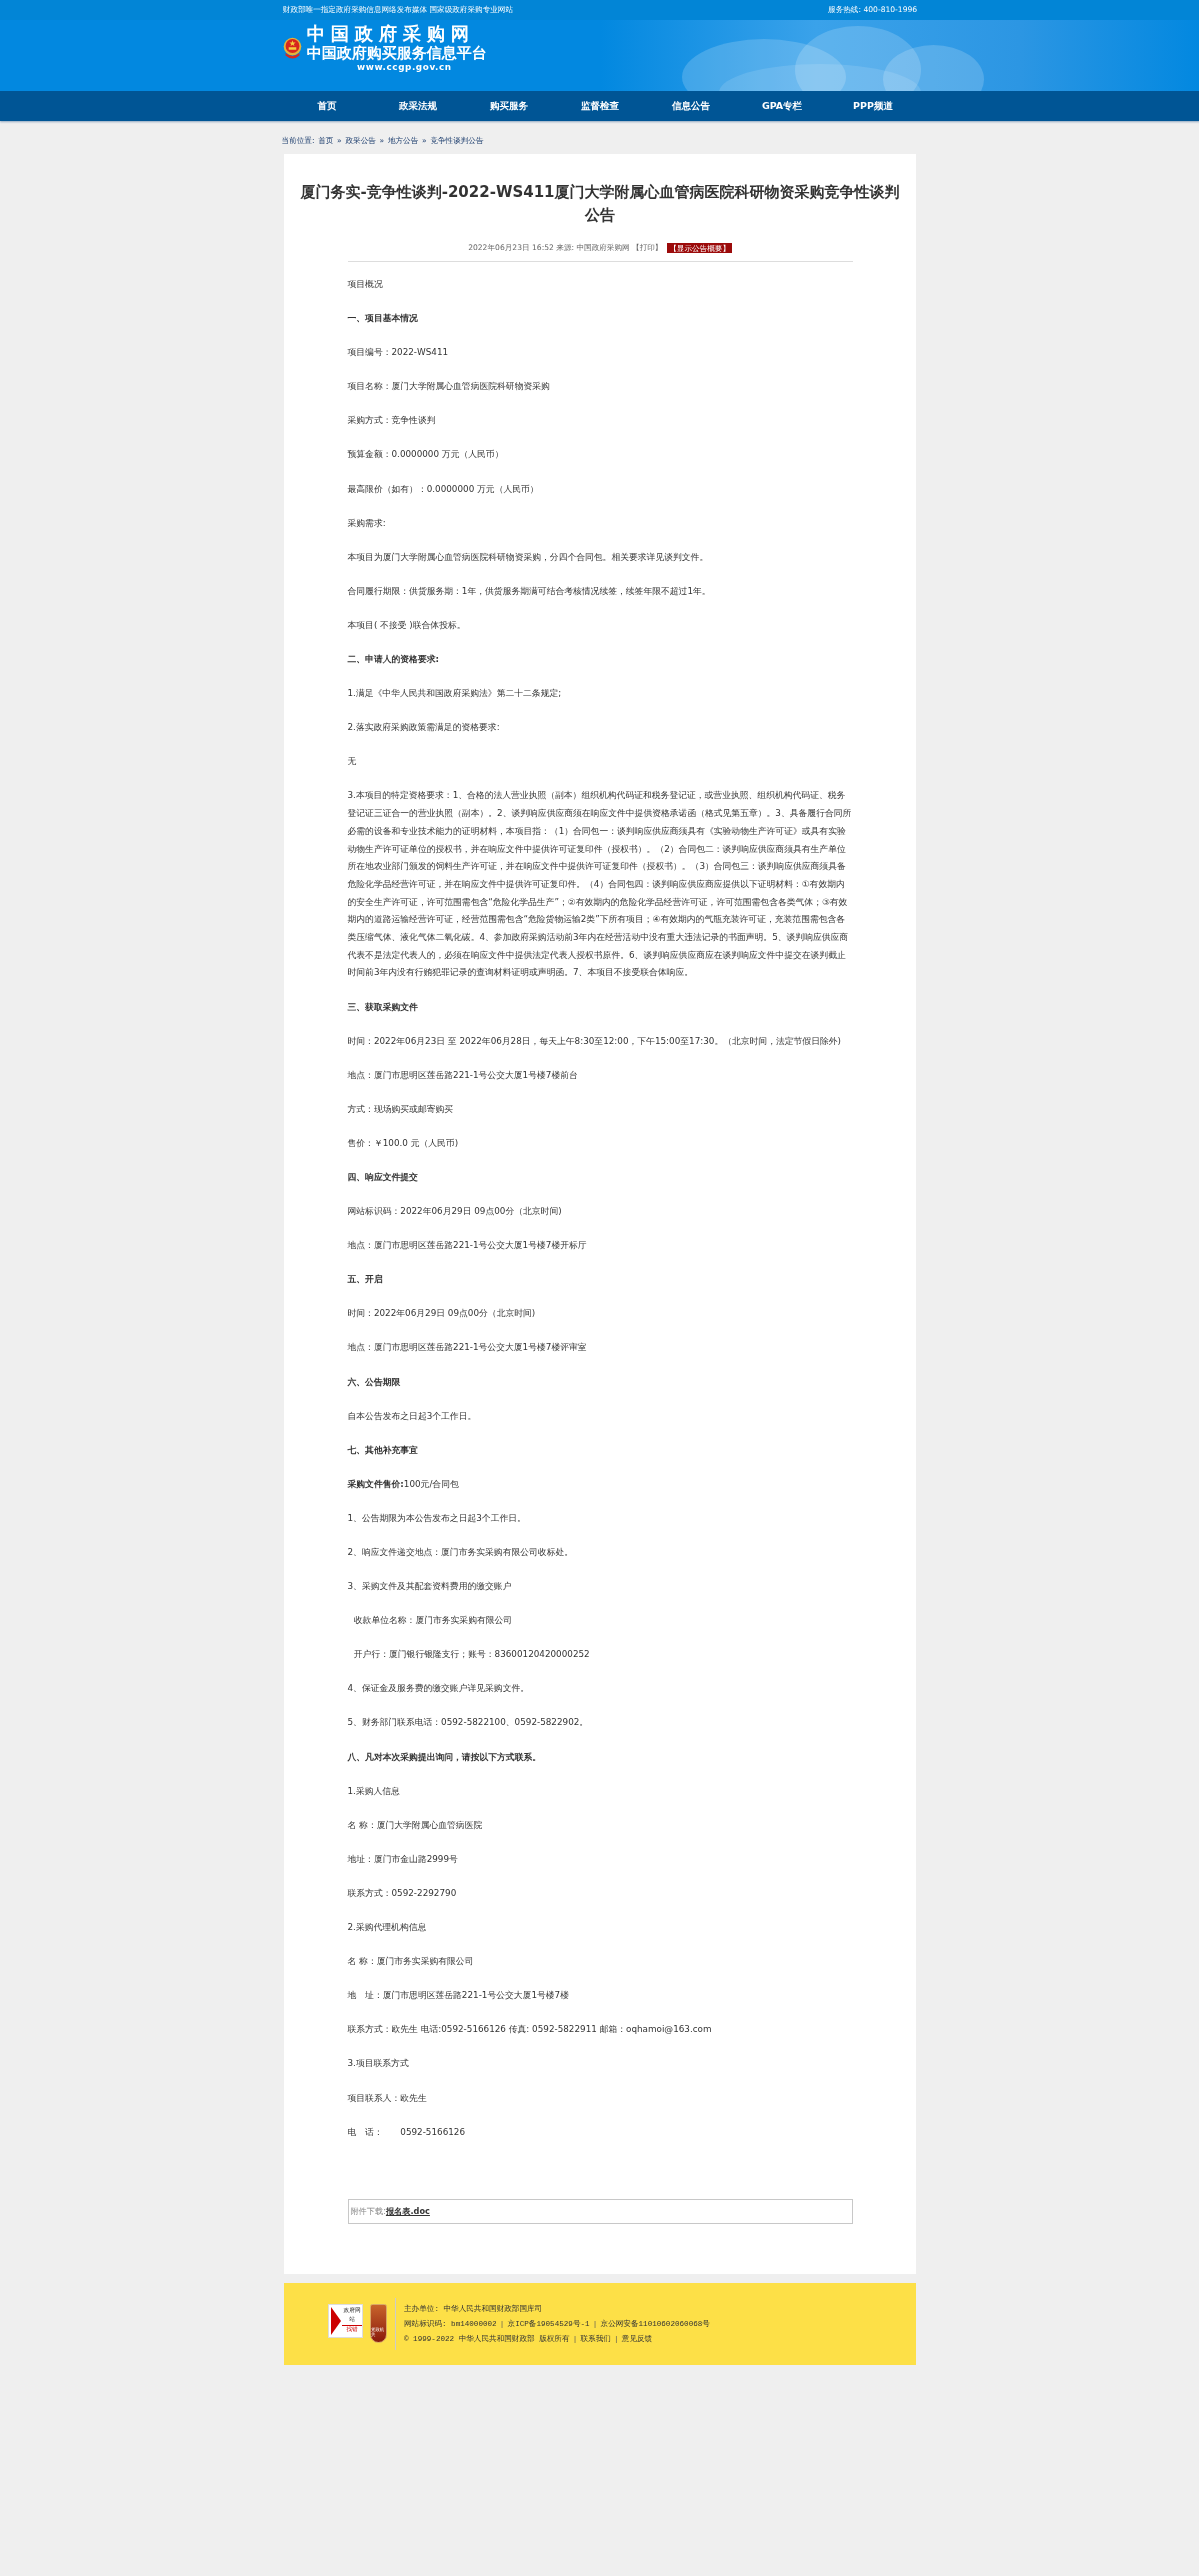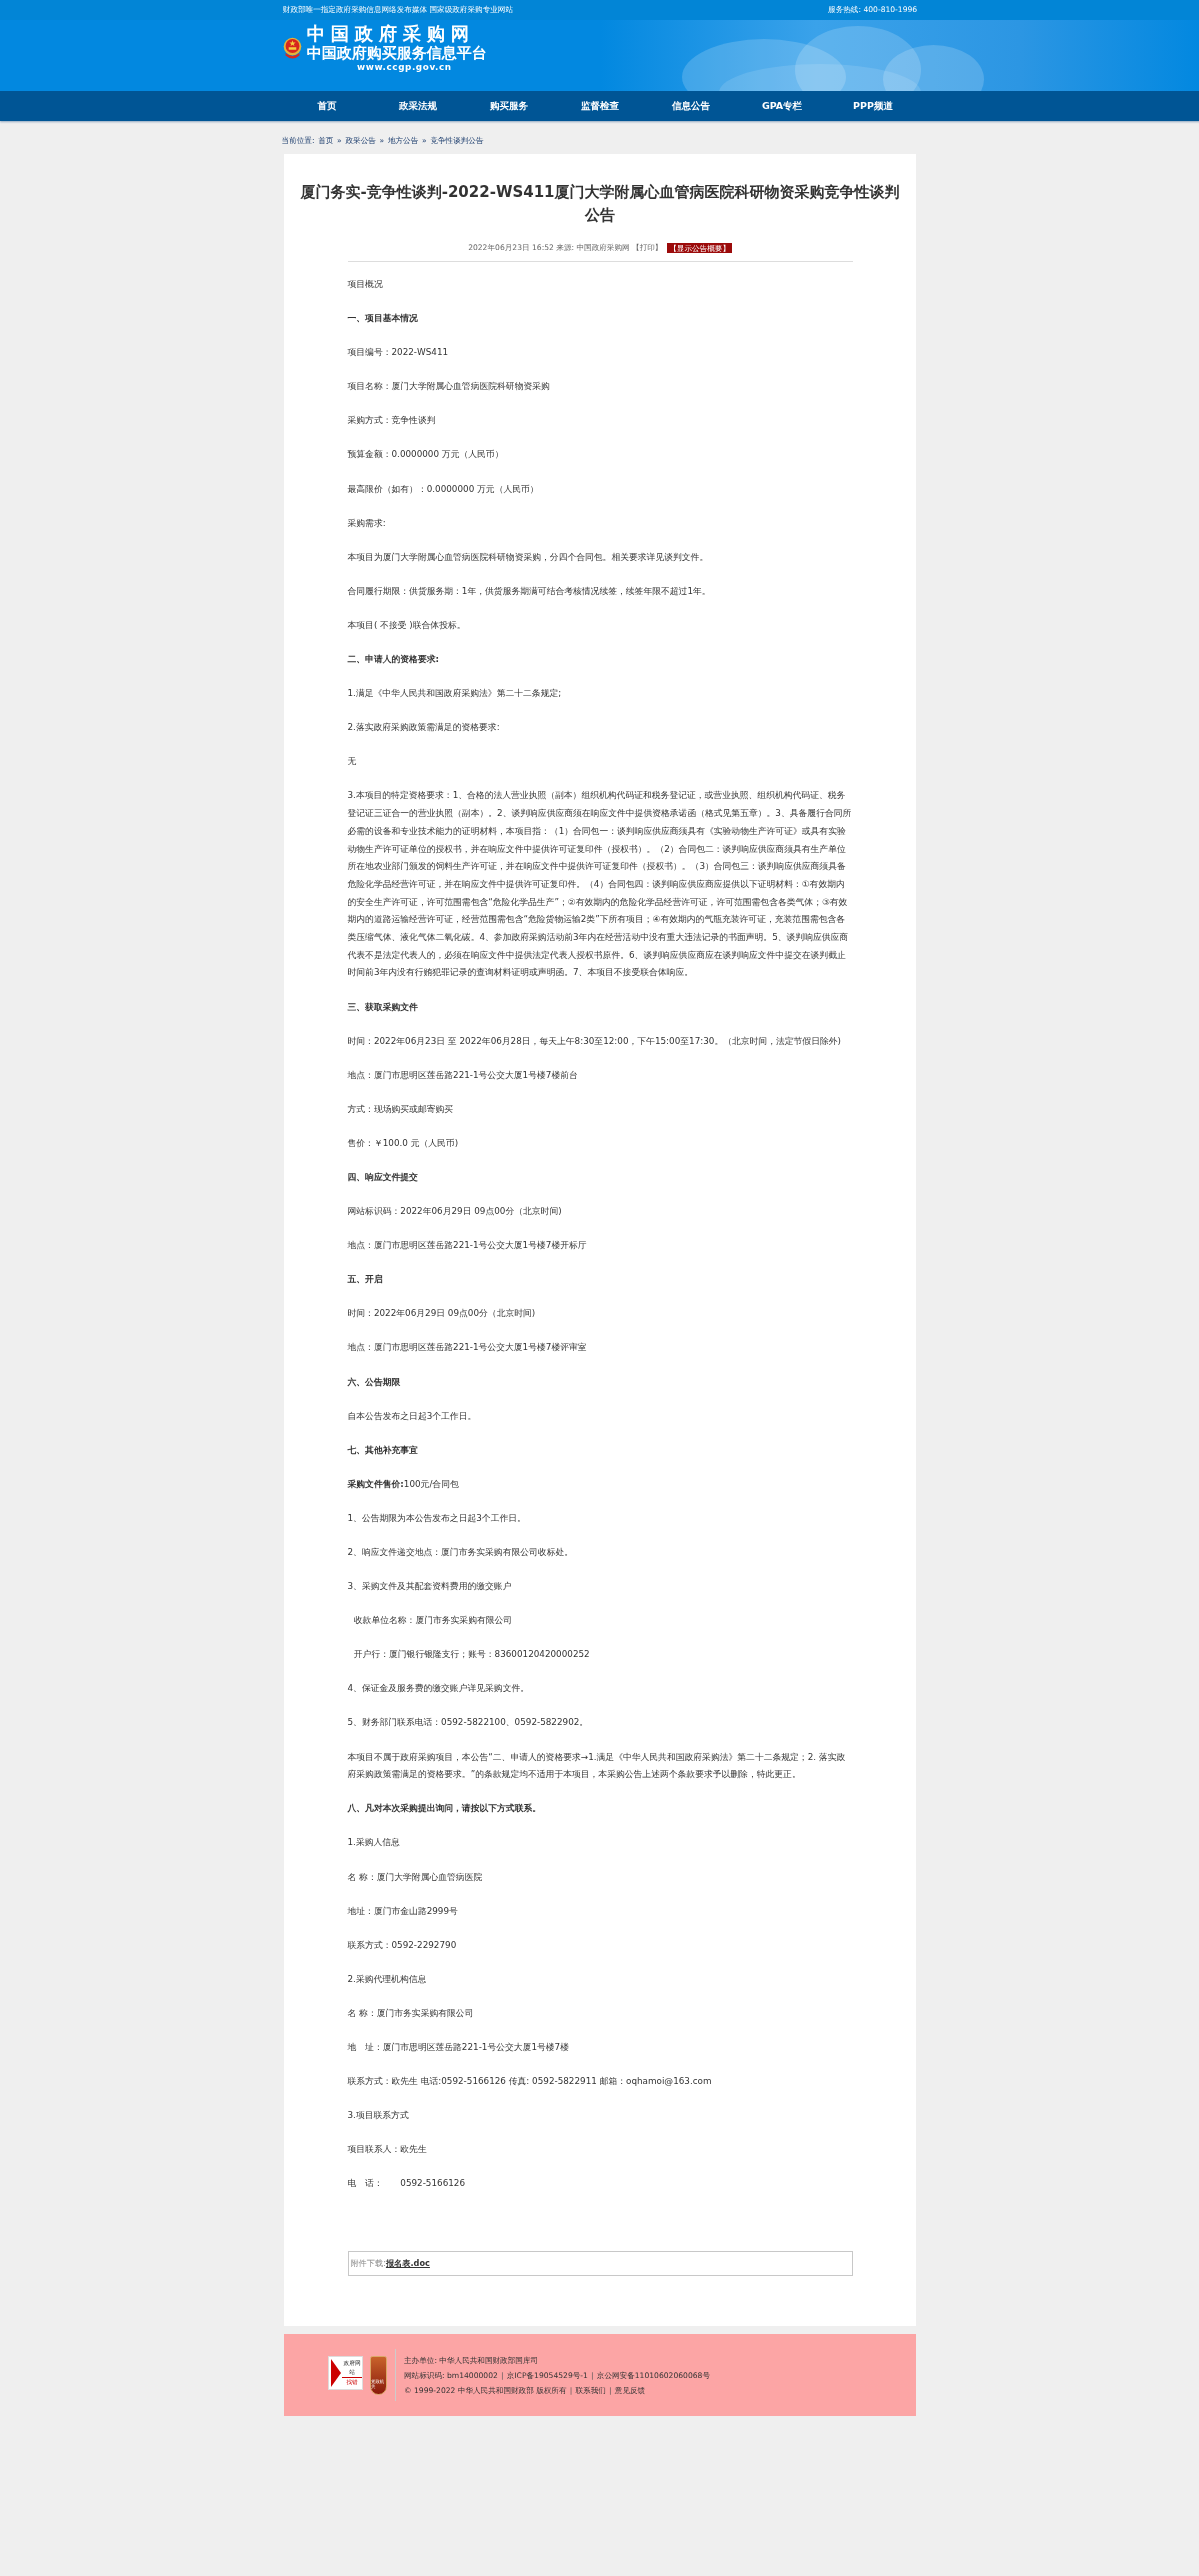--- a/index.html
+++ b/index.html
@@ -38,21 +38,21 @@
   .content { width: 505px; margin: 0 auto; padding-top: 14px; font-size: 8.8px; line-height: 17.7px; color: #333; }
   .content p { margin-bottom: 16.4px; }
   .content p.h { font-weight: bold; }
   .content p.indent { padding-left: 6.3px; }
   .content b { font-weight: bold; }
 
   .attach { width: 505px; margin: 58px auto 0; border: 0.6px solid #c8c8c8; height: 25px; display: flex; align-items: center; padding-left: 1.9px; font-size: 8.2px; }
   .attach .lbl { color: #888; }
   .attach .file { color: #333; font-weight: bold; text-decoration: underline; cursor: pointer; }
 
-  .footer { width: 632px; margin: 8.2px auto 0; background: #fca5a5; height: 82px; position: relative; }
+  .footer { width: 632px; margin: 8.2px auto 0; background: #fde047; height: 82px; position: relative; font-family: Liberation Mono, monospace; }
   .f-badge1 { position: absolute; left: 44px; top: 21.5px; width: 35px; height: 34px; background: #fff; border: 0.6px solid #ddd; display: flex; align-items: center; cursor: pointer; }
   .f-badge1 .tri { width: 0; height: 0; border-top: 14px solid transparent; border-bottom: 14px solid transparent; border-left: 10px solid #c00; margin-left: 1.9px; }
   .f-badge1 .txt { font-size: 5.7px; line-height: 8.8px; color: #333; margin-left: 1.3px; text-align: center; }
   .f-badge1 .txt .r { color: #c00; border-top: 0.6px solid #c00; }
   .f-badge2 { position: absolute; left: 86px; top: 21.5px; width: 17px; height: 39px; border-radius: 2.5px 2.5px 8.8px 8.8px; background: linear-gradient(#c8632b, #8a1a0c); border: 1.3px solid #d9a866; color: #fff; font-size: 4.4px; display: flex; align-items: flex-end; justify-content: center; padding-bottom: 5px; }
   .f-divider { position: absolute; left: 111px; top: 15px; height: 52px; border-left: 0.6px solid #ccc; }
   .f-text { position: absolute; left: 120px; top: 19px; font-size: 7.6px; color: #333; line-height: 15px; }
   .f-text .pipe { margin: 0 3.2px; color: #555; }
   .f-text a { cursor: pointer; }
 </style>
@@ -163,21 +163,20 @@
 
     <p class="h">七、其他补充事宜</p>
     <p><b>采购文件售价:</b><span>100元/合同包</span></p>
     <p>1、公告期限为本公告发布之日起3个工作日。</p>
     <p>2、响应文件递交地点：厦门市务实采购有限公司收标处。</p>
     <p>3、采购文件及其配套资料费用的缴交账户</p>
     <p class="indent">收款单位名称：厦门市务实采购有限公司</p>
     <p class="indent">开户行：厦门银行银隆支行；账号：83600120420000252</p>
     <p>4、保证金及服务费的缴交账户详见采购文件。</p>
     <p>5、财务部门联系电话：0592-5822100、0592-5822902。</p>
-    <p>本项目不属于政府采购项目，本公告“二、申请人的资格要求→1.满足《中华人民共和国政府采购法》第二十二条规定；2. 落实政府采购政策需满足的资格要求。”的条款规定均不适用于本项目，本采购公告上述两个条款要求予以删除，特此更正。</p>
 
     <p class="h">八、凡对本次采购提出询问，请按以下方式联系。</p>
     <p>1.采购人信息</p>
     <p>名 称：厦门大学附属心血管病医院</p>
     <p>地址：厦门市金山路2999号</p>
     <p>联系方式：0592-2292790</p>
     <p>2.采购代理机构信息</p>
     <p>名 称：厦门市务实采购有限公司</p>
     <p>地　址：厦门市思明区莲岳路221-1号公交大厦1号楼7楼</p>
     <p>联系方式：欧先生 电话:0592-5166126 传真: 0592-5822911 邮箱：oqhamoi@163.com</p>

